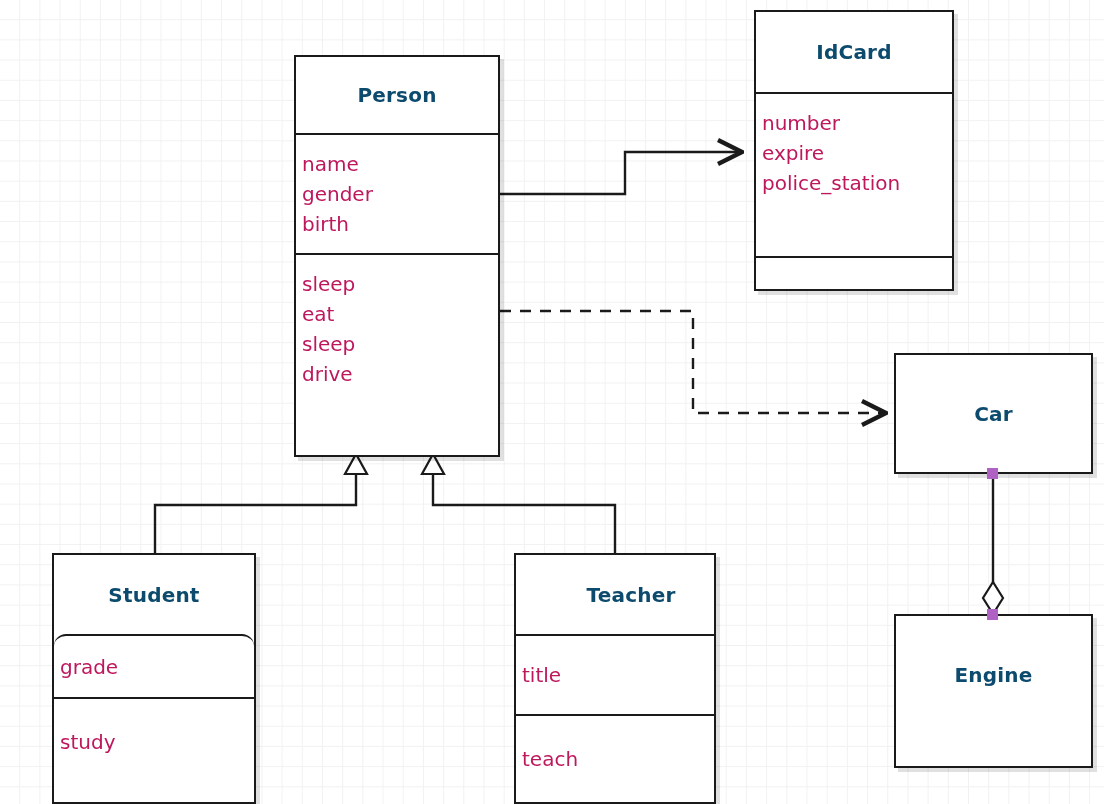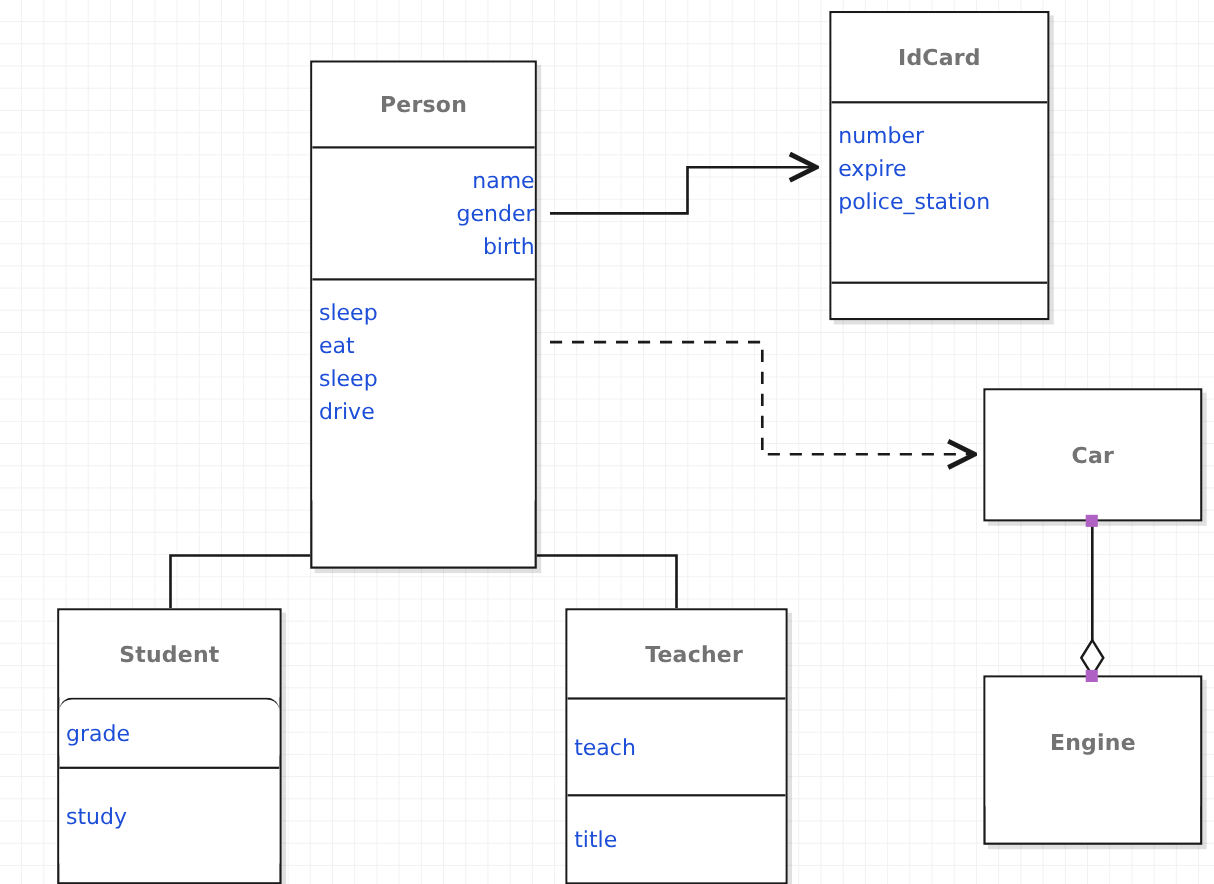--- a/index.html
+++ b/index.html
@@ -46,37 +46,37 @@
   }
   .compartment + .compartment {
     border-top: 2px solid #1a1a1a;
   }
   .cls-title {
     display: flex;
     align-items: center;
     justify-content: center;
     font-weight: bold;
     font-size: 20px;
-    color: #737373;
+    color: #0c4a6e;
     letter-spacing: 0.2px;
   }
   .cls-members {
     display: flex;
     flex-direction: column;
     justify-content: center;
     padding-left: 6px;
   }
   .cls-members.top-align {
     justify-content: flex-start;
     padding-top: 14px;
   }
   .member {
     font-size: 20px;
     line-height: 30px;
-    color: #1d4ed8;
+    color: #be185d;
     white-space: nowrap;
   }
   .handle {
     position: absolute;
     width: 11px;
     height: 11px;
     z-index: 6;
   }
 </style>
 </head>
@@ -108,23 +108,23 @@
       <path d="M 615 553 L 615 505 L 433 505 L 433 472" fill="none" stroke="#1a1a1a" stroke-width="2.4"></path>
       <polygon points="433,454 422,474 444,474" fill="#ffffff" stroke="#1a1a1a" stroke-width="2.2"></polygon>
     </g>
 
     <g>
       <path d="M 993 474 L 993 584" fill="none" stroke="#1a1a1a" stroke-width="2.4"></path>
       <polygon points="993,582 983,598 993,614 1003,598" fill="#ffffff" stroke="#1a1a1a" stroke-width="2.2"></polygon>
     </g>
   </svg>
 
-  <div class="uml-class" style="left:282px; top:55px; width:206px; height:462px;">
+  <div class="uml-class" style="left:294px; top:55px; width:206px; height:402px;">
     <div class="compartment cls-title" style="height:76px;">Person</div>
-    <div class="compartment cls-members top-align" style="height:120px;align-items:flex-end;">
+    <div class="compartment cls-members top-align" style="height:120px;">
       <div class="member">name</div>
       <div class="member">gender</div>
       <div class="member">birth</div>
     </div>
     <div class="compartment cls-members top-align" style="height:202px;">
       <div class="member">sleep</div>
       <div class="member">eat</div>
       <div class="member">sleep</div>
       <div class="member">drive</div>
     </div>
@@ -145,25 +145,25 @@
     <div class="compartment cls-members" style="height:63px;border-radius:12px;">
       <div class="member">grade</div>
     </div>
     <div class="compartment cls-members" style="height:88px;justify-content:center;">
       <div class="member">study</div>
     </div>
   </div>
 
   <div class="uml-class" style="left:514px; top:553px; width:202px; height:251px;">
     <div class="compartment cls-title" style="height:79px;padding-left:32px;">Teacher</div>
+    <div class="compartment cls-members" style="height:80px;">
+      <div class="member">title</div>
+    </div>
     <div class="compartment cls-members" style="height:88px;">
       <div class="member">teach</div>
-    </div>
-    <div class="compartment cls-members" style="height:80px;">
-      <div class="member">title</div>
     </div>
   </div>
 
   <div class="uml-class" style="left:894px; top:353px; width:199px; height:121px;">
     <div class="compartment cls-title" style="height:117px;">Car</div>
   </div>
 
   <div class="uml-class" style="left:894px; top:614px; width:199px; height:154px;">
     <div class="compartment cls-title" style="height:117px;">Engine</div>
   </div>

